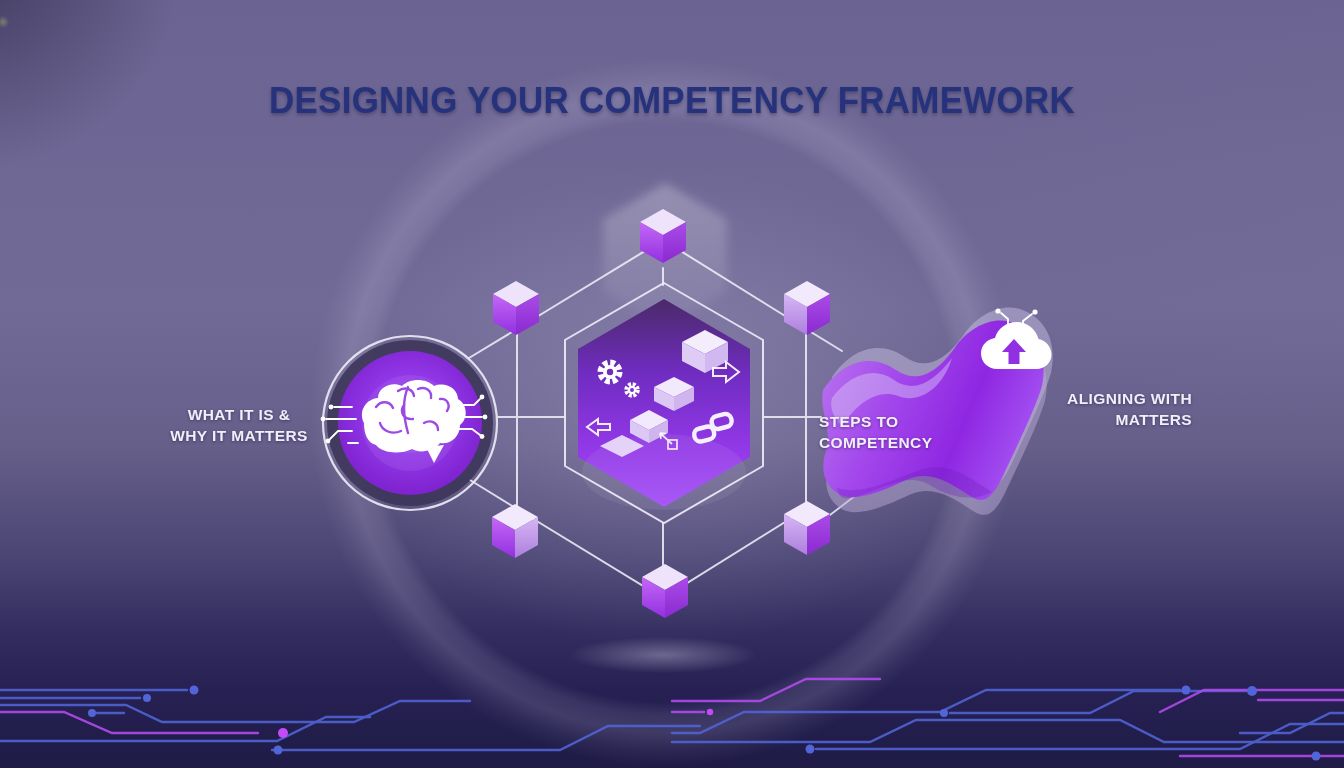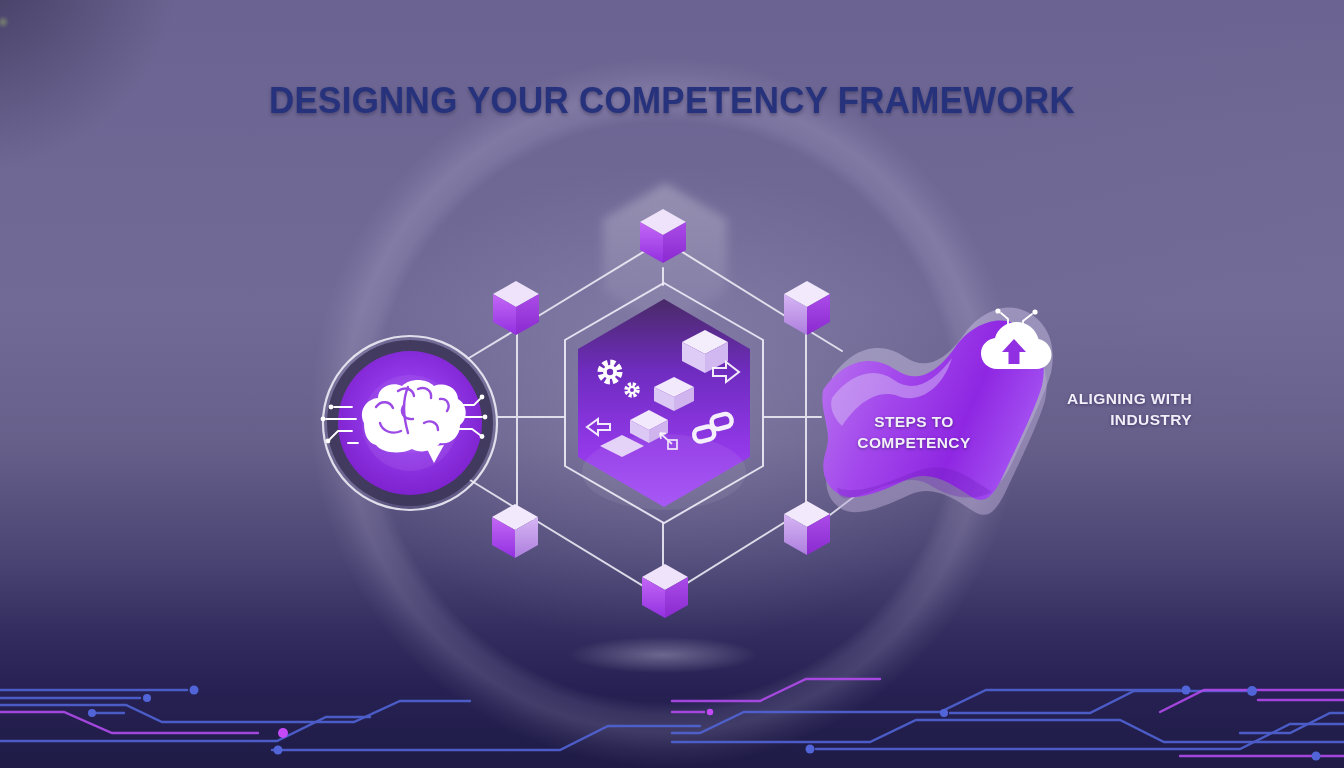--- a/index.html
+++ b/index.html
@@ -25,21 +25,21 @@
     transform:scaleX(.97);
     text-shadow:0 2px 4px rgba(18,14,50,.35);
     white-space:nowrap;
   }
   .label{
     position:absolute;font-weight:bold;font-size:15.5px;line-height:21px;
     color:var(--label-color,#f2eff8);letter-spacing:.4px;
     text-shadow:0 1px 3px rgba(30,15,70,.5);
   }
   .label-left{left:164px;top:404px;width:150px;text-align:center;}
-  .label-ribbon{left:845px;top:411px;width:138px;text-align:center;}
+  .label-ribbon{left:819px;top:411px;width:138px;}
   .label-right{left:1022px;top:388px;width:170px;text-align:right;}
 </style>
 </head>
 <body>
 
 <div class="stage">
 
 <svg class="art" width="1344" height="768" viewBox="0 0 1344 768">
   <defs>
     <linearGradient id="hexFill" x1="0" y1="0" x2="0" y2="1">
@@ -278,24 +278,28 @@
     </g>
     <g fill="#c44af8" stroke="none">
       <circle cx="283" cy="733" r="5"></circle>
       <circle cx="710" cy="712" r="3.2"></circle>
     </g>
   </g>
 </svg>
 
 <div class="title">DESIGNNG YOUR COMPETENCY FRAMEWORK</div>
 
+<div class="label label-left">
+  <div>WHAT IT IS &amp;</div>
+  <div>WHY IT MATTERS</div>
+</div>
 
 <div class="label label-ribbon">
   <div>STEPS TO</div>
   <div>COMPETENCY</div>
 </div>
 
 <div class="label label-right">
   <div>ALIGNING WITH</div>
-  <div>INDUSTRY</div>
+  <div>MATTERS</div>
 </div>
 
 </div>
 
 </body></html>

